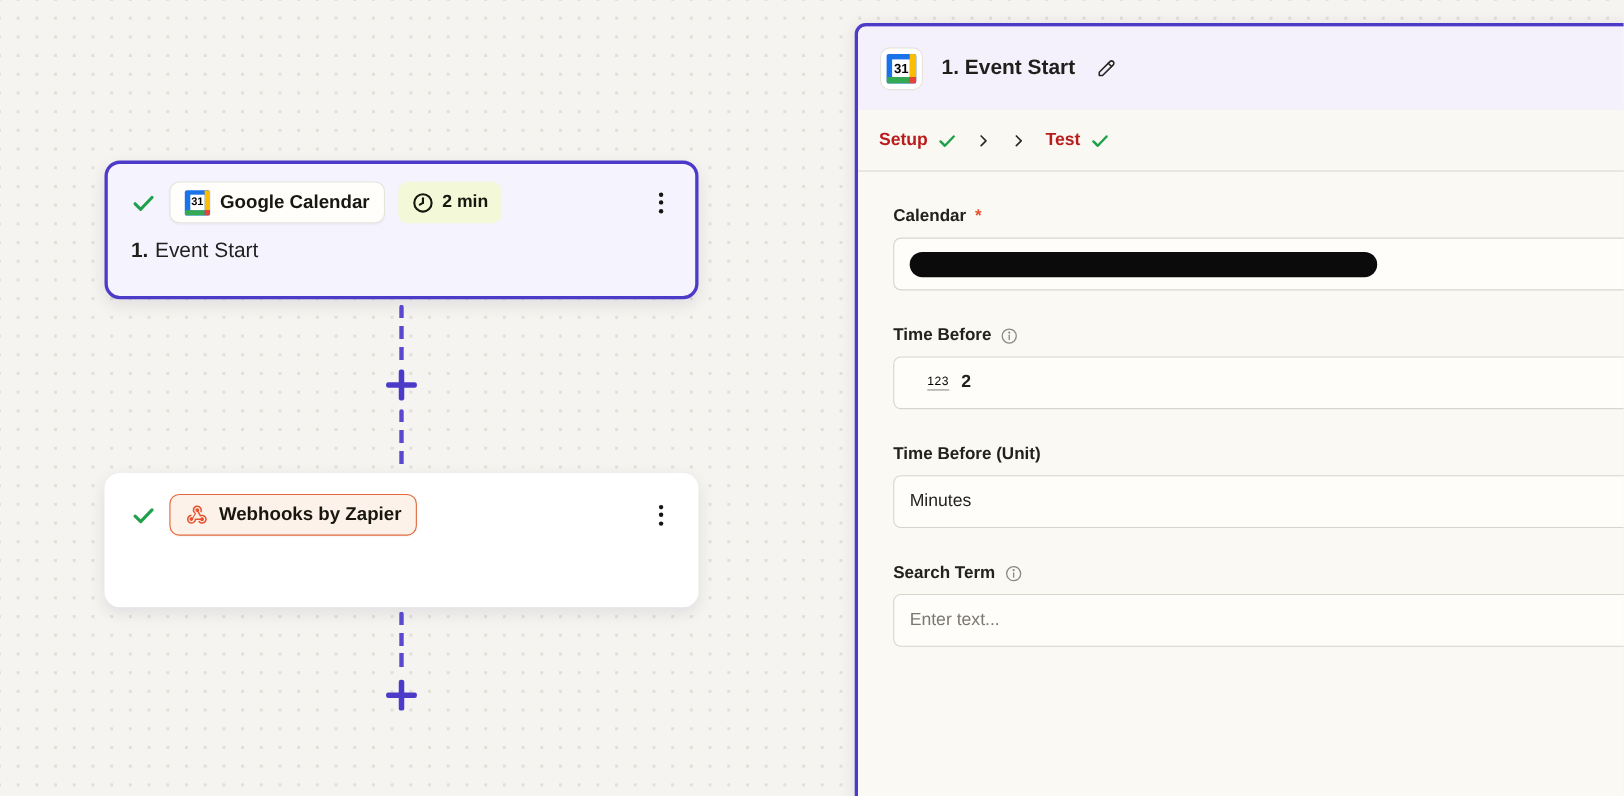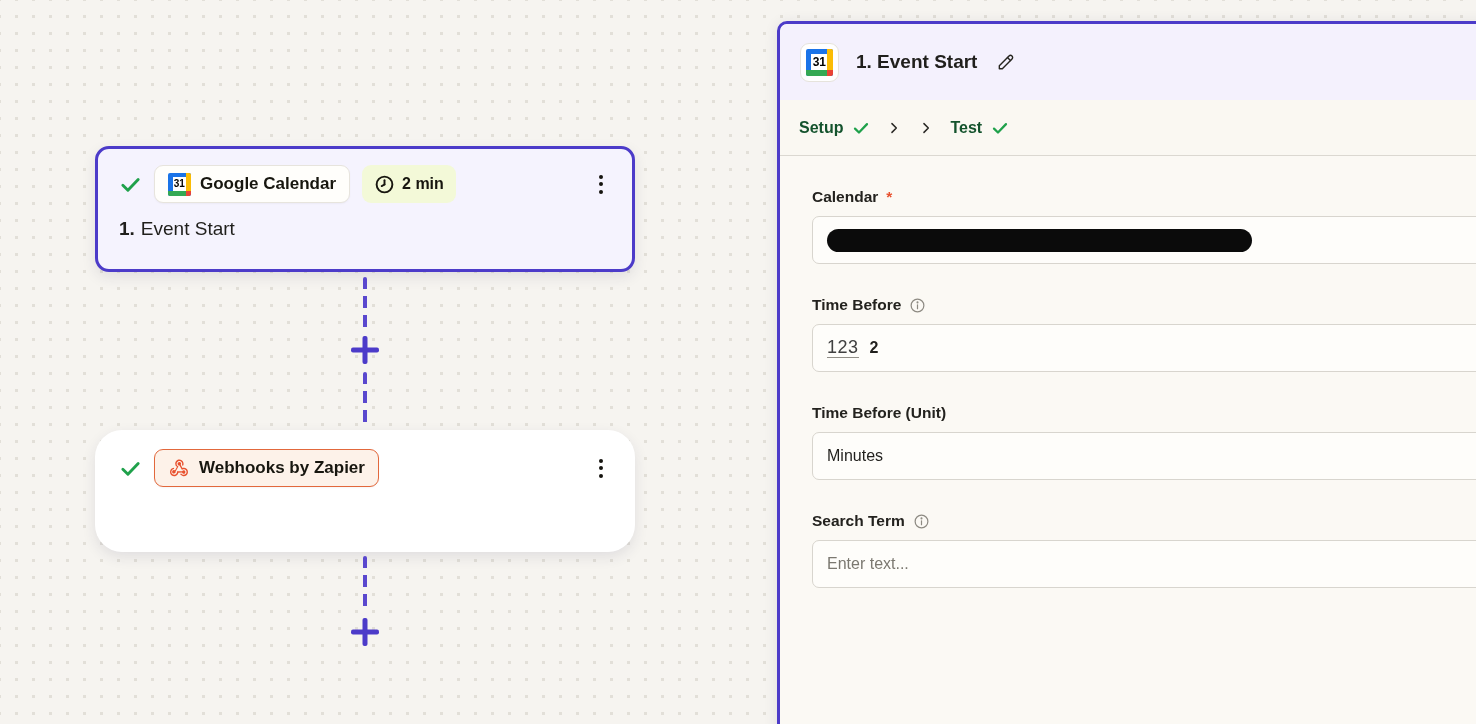--- a/index.html
+++ b/index.html
@@ -24,21 +24,21 @@
     background:#fff; border-radius:14px;
     box-shadow:0 5px 14px rgba(40,35,80,.10);
     padding:19px 22px 0 24px;
   }
   .step-card.selected {
     background:#f5f3fe;
     border:3px solid #4c3bc9;
     padding:16px 19px 0 21px;
   }
   .card1 { top:146px; height:126px; }
-  .card2 { top:430px; height:122px;border-radius:27px; }
+  .card2 { top:430px; height:122px; }
   .card-row1 { display:flex; align-items:center; gap:12px; }
   .app-pill {
     display:inline-flex; align-items:center; gap:9px;
     background:#fffefb; border:1px solid #e7e4dd;
     border-radius:9px; padding:6px 13px; height:38px;
     font-size:17px; font-weight:700; color:#17160f;
     box-shadow:0 1px 2px rgba(0,0,0,.04);
     cursor:pointer;
   }
   .app-pill.webhook {
@@ -106,21 +106,21 @@
   .panel-title { font-size:19px; font-weight:700; color:#201f1c; }
   .pencil { margin-left:2px; cursor:pointer; display:flex; }
 
   .tabs {
     display:flex; align-items:center; height:56px;
     background:#faf8f2; border-bottom:1px solid #dbd8d1; padding-left:11px;
   }
   .tab {
     position:relative; display:inline-flex; align-items:center; gap:9px;
     height:100%; padding:0 8px; font-size:16px; font-weight:700;
-    color:#14532d; cursor:pointer;
+    color:#b91c1c; cursor:pointer;
   }
   .tab.active::after {
     content:""; position:absolute; left:0; right:0; bottom:-1px; height:4px;
     background:#6c5be0; border-radius:3px;
   }
   .tab-sep { margin:0 9px; display:flex; }
 
   .form { padding:32px 0 0 32px; }
   .field { margin-bottom:32px; }
   .field-label {
@@ -129,22 +129,22 @@
   }
   .req { color:#e8512e; }
   .input {
     width:682px; height:48px;
     background:#fefdfa; border:1px solid #d8d5ce; border-radius:7px;
     display:flex; align-items:center; padding:0 14px;
     font-size:16px; color:#201f1c; cursor:text;
   }
   .redacted { width:425px; height:23px; background:#0b0b0b; border-radius:12px; }
   .num-prefix {
-    font-size:18px; color:#404040; border-bottom:1px solid #918e87;
-    line-height:1.1; margin-right:11px; letter-spacing:.5px;
+    font-size:11px; color:#000000; border-bottom:1px solid #918e87;
+    line-height:1.1; margin-right:11px; letter-spacing:.5px;margin-left:16px;
   }
   .bare {
     border:none; background:transparent; outline:none; flex:1;
     font-family:inherit; font-size:16px; color:#201f1c; padding:0;
   }
   .bare.bold { font-weight:700; }
   .bare::placeholder { color:#7b7870; opacity:1; }
   svg { display:block; }
 </style>
 </head>

